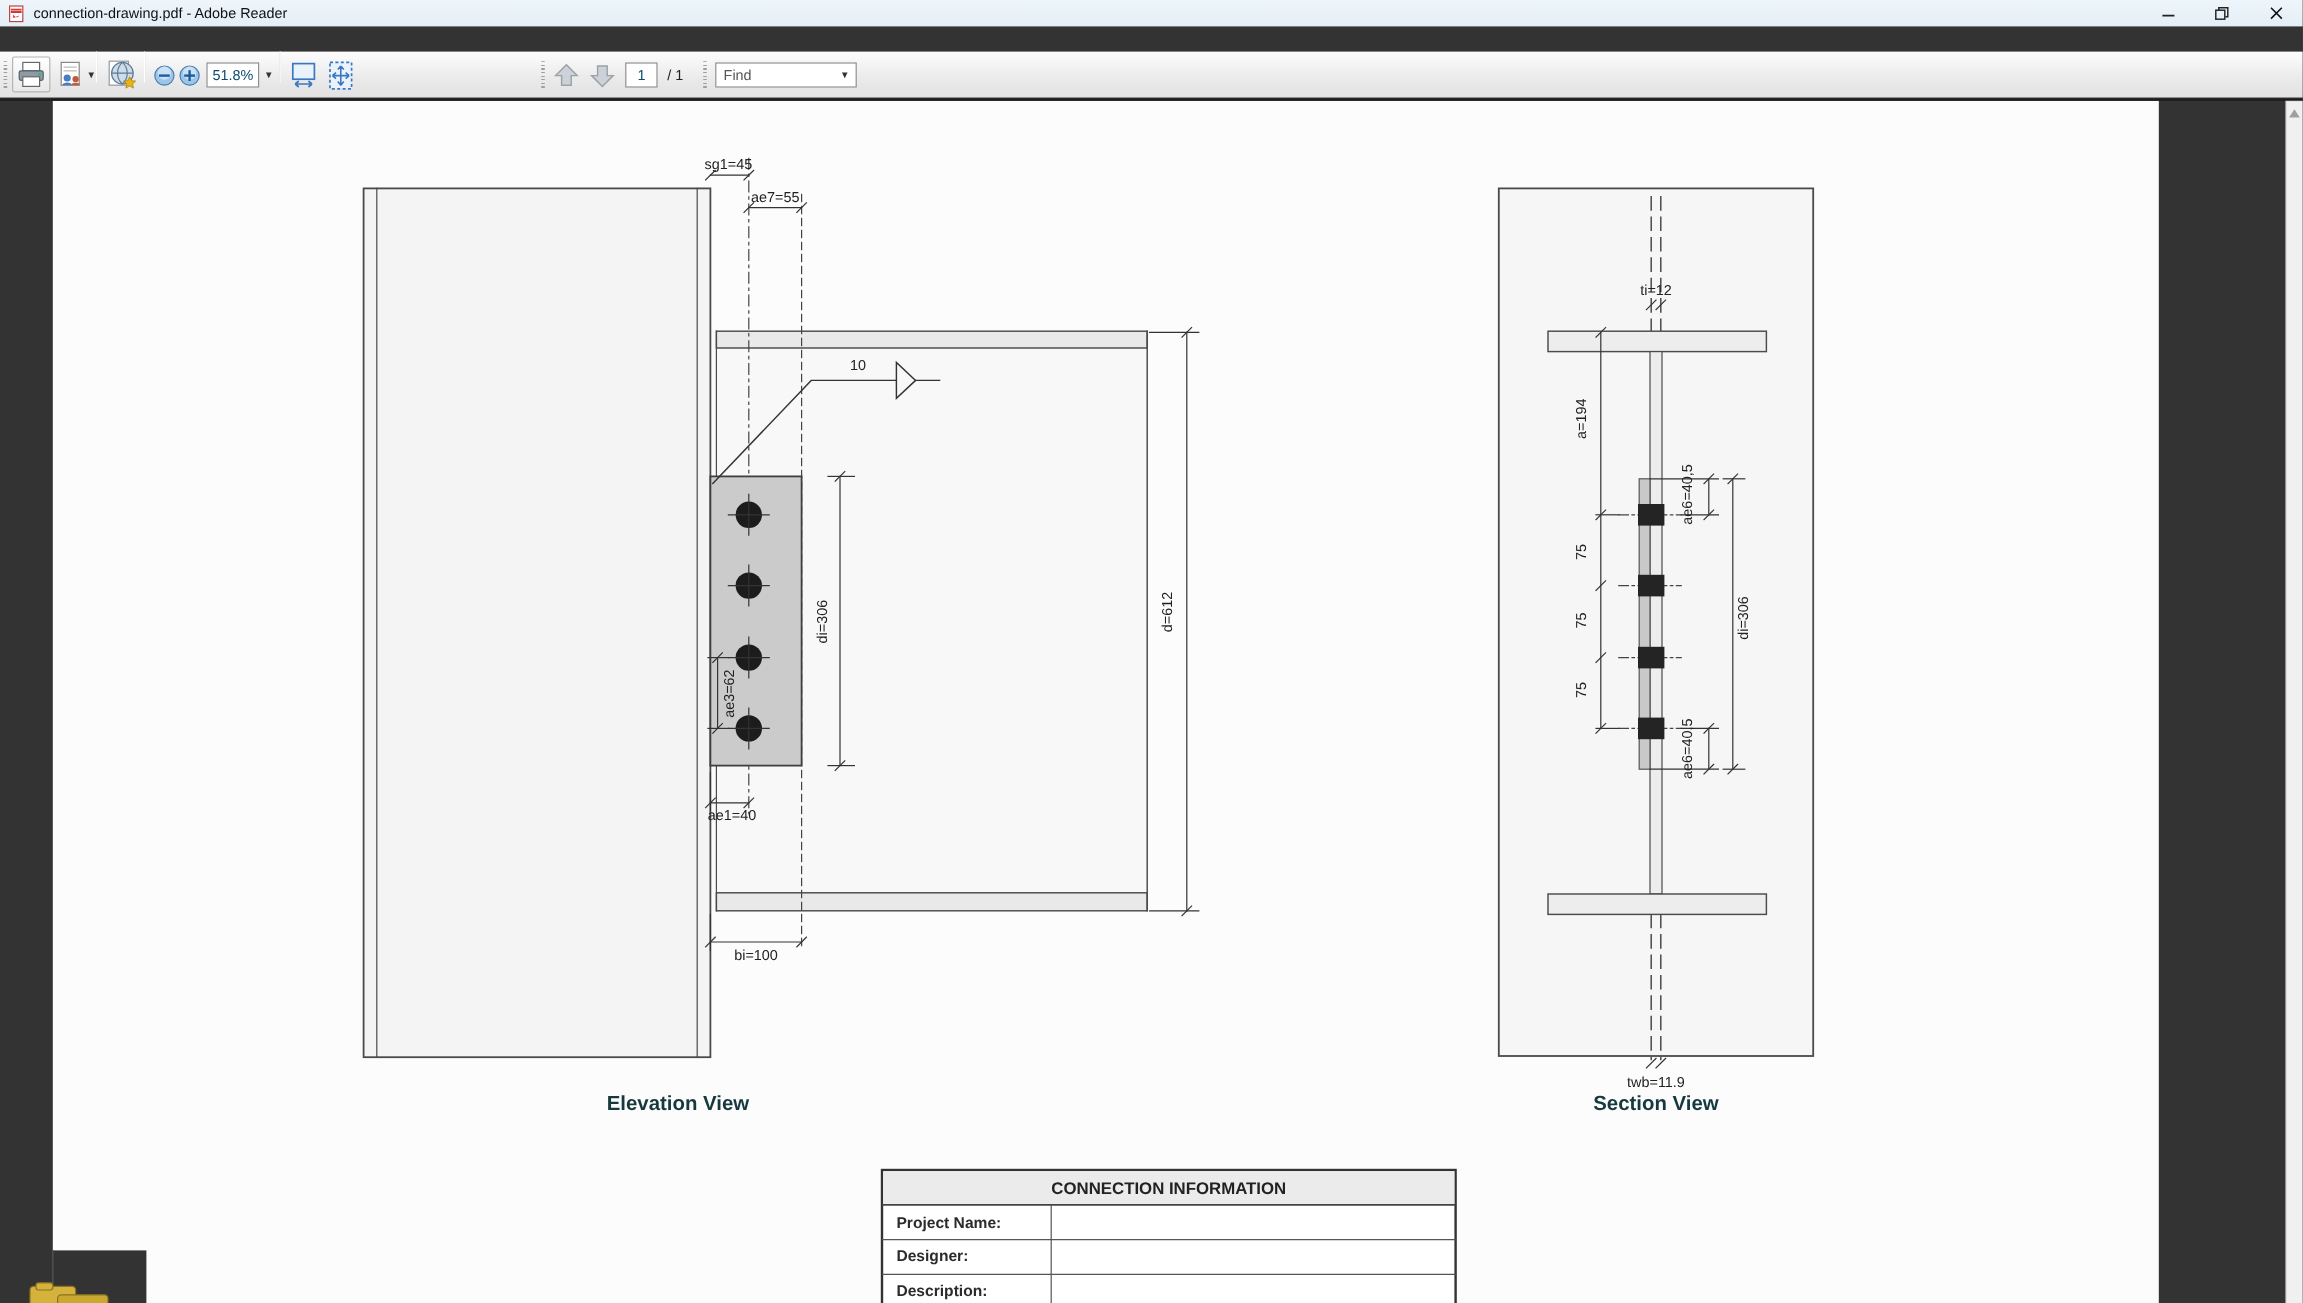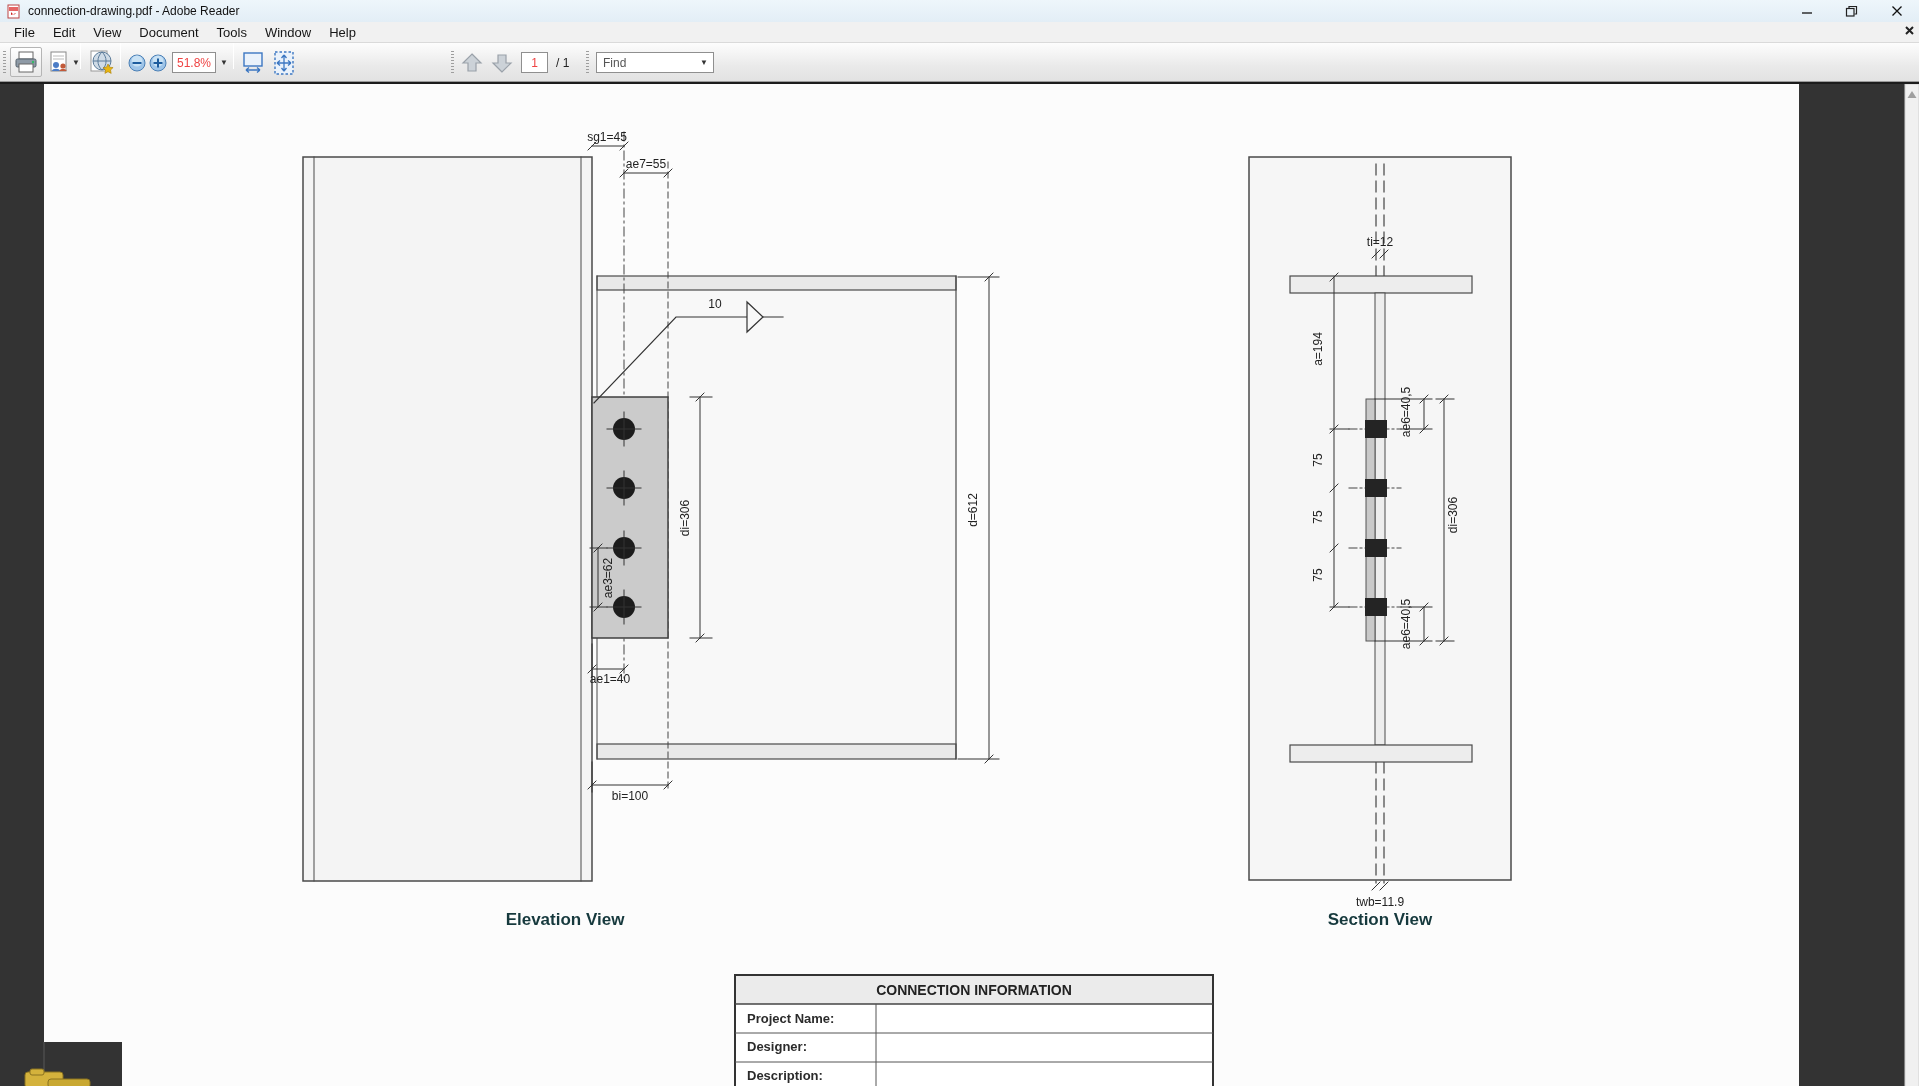--- a/index.html
+++ b/index.html
@@ -25,21 +25,21 @@
   
   .toolbar { position:absolute; left:0; top:43px; width:100%; height:39px;
     background:linear-gradient(#fdfdfd,#eaeaea 60%,#e2e2e2); border-bottom:1px solid #9b9b9b; }
   .tb { position:absolute; top:0; height:39px; display:flex; align-items:center; }
   .grip { width:3px; height:24px;
     background:repeating-linear-gradient(to bottom,#9e9e9e 0 1px,transparent 1px 3px); }
   .sep { width:1px; height:26px; background:#c2c2c2; border-right:1px solid #fff; }
   .tbtn { display:flex; align-items:center; justify-content:center; border:1px solid transparent; border-radius:2px; }
   .tbtn.framed { border:1px solid #b5b5b5; background:linear-gradient(#ffffff,#e8e8e8); }
   .zoombox,.pagebox { height:21px; background:#fff; border:1px solid #8f8f8f; font-size:12px;
-    color:#ef4444; text-align:center; }
+    color:#0c4a6e; text-align:center; }
   .zoombox { width:44px; }
   .pagebox { width:27px; }
   .slash-total { font-size:12px; color:#222; }
   .findbox { width:118px; height:21px; background:#fff; border:1px solid #8f8f8f;
     font-size:12px; color:#333; padding:0 24px 0 6px; }
   .findbox::placeholder { color:#555; opacity:1; }
   .drop { font-size:8px; color:#333; }
 
   
   .content { position:absolute; left:0; top:82px; width:1919px; height:1004px;
@@ -78,34 +78,20 @@
         </svg>
       </div>
       <div class="winbtn">
         <svg width="12" height="12">
             <path d="M1.5 1.5 L10.5 10.5 M10.5 1.5 L1.5 10.5" stroke="#111" stroke-width="1.3"></path>
           </svg>
       </div>
     </div>
   </div>
 
-  <div class="menubar">
-    <span class="menu-item">File</span>
-    <span class="menu-item">Edit</span>
-    <span class="menu-item">View</span>
-    <span class="menu-item">Document</span>
-    <span class="menu-item">Tools</span>
-    <span class="menu-item">Window</span>
-    <span class="menu-item">Help</span>
-    <span class="menubar-close">
-      <svg width="11" height="11">
-          <path d="M2 2 L9 9 M9 2 L2 9" stroke="#222" stroke-width="2"></path>
-        </svg>
-    </span>
-  </div>
 
   <div class="toolbar">
     <div class="tb" style="left:3px;">
         <span class="grip"></span>
       </div>
 
     <div class="tb tbtn framed" style="left:10px; width:32px; height:30px; top:4px;">
       <svg width="24" height="22">
         <rect x="5" y="1" width="14" height="7" fill="#fff" stroke="#666"></rect>
         <rect x="2" y="8" width="20" height="8" rx="1.5" fill="#8e9aa6" stroke="#55606b"></rect>

